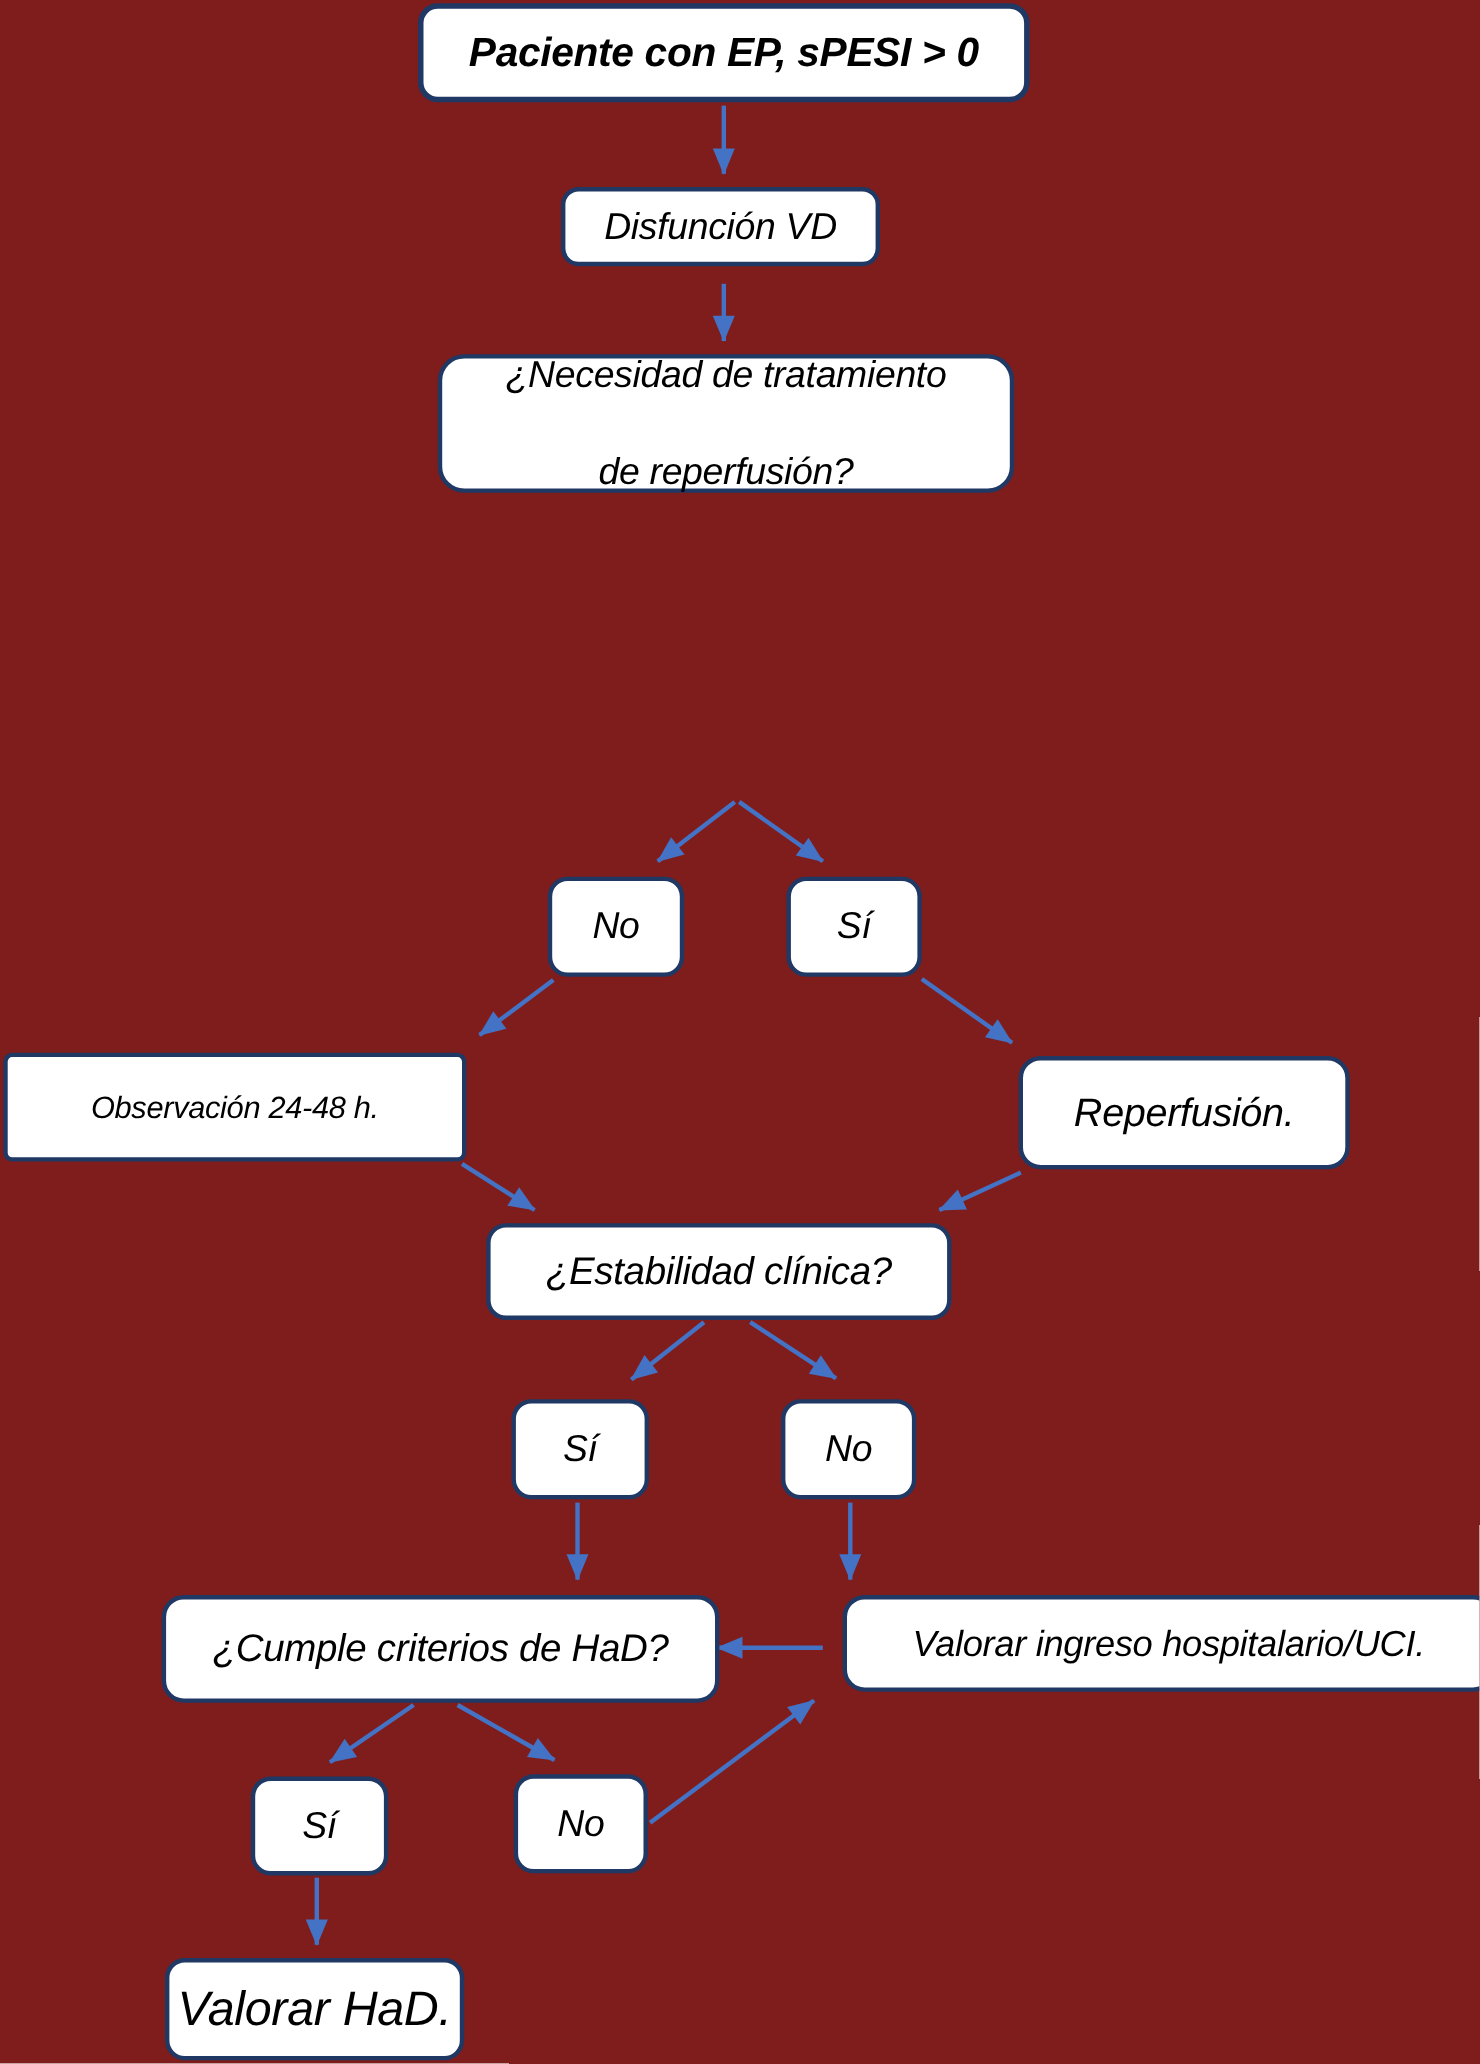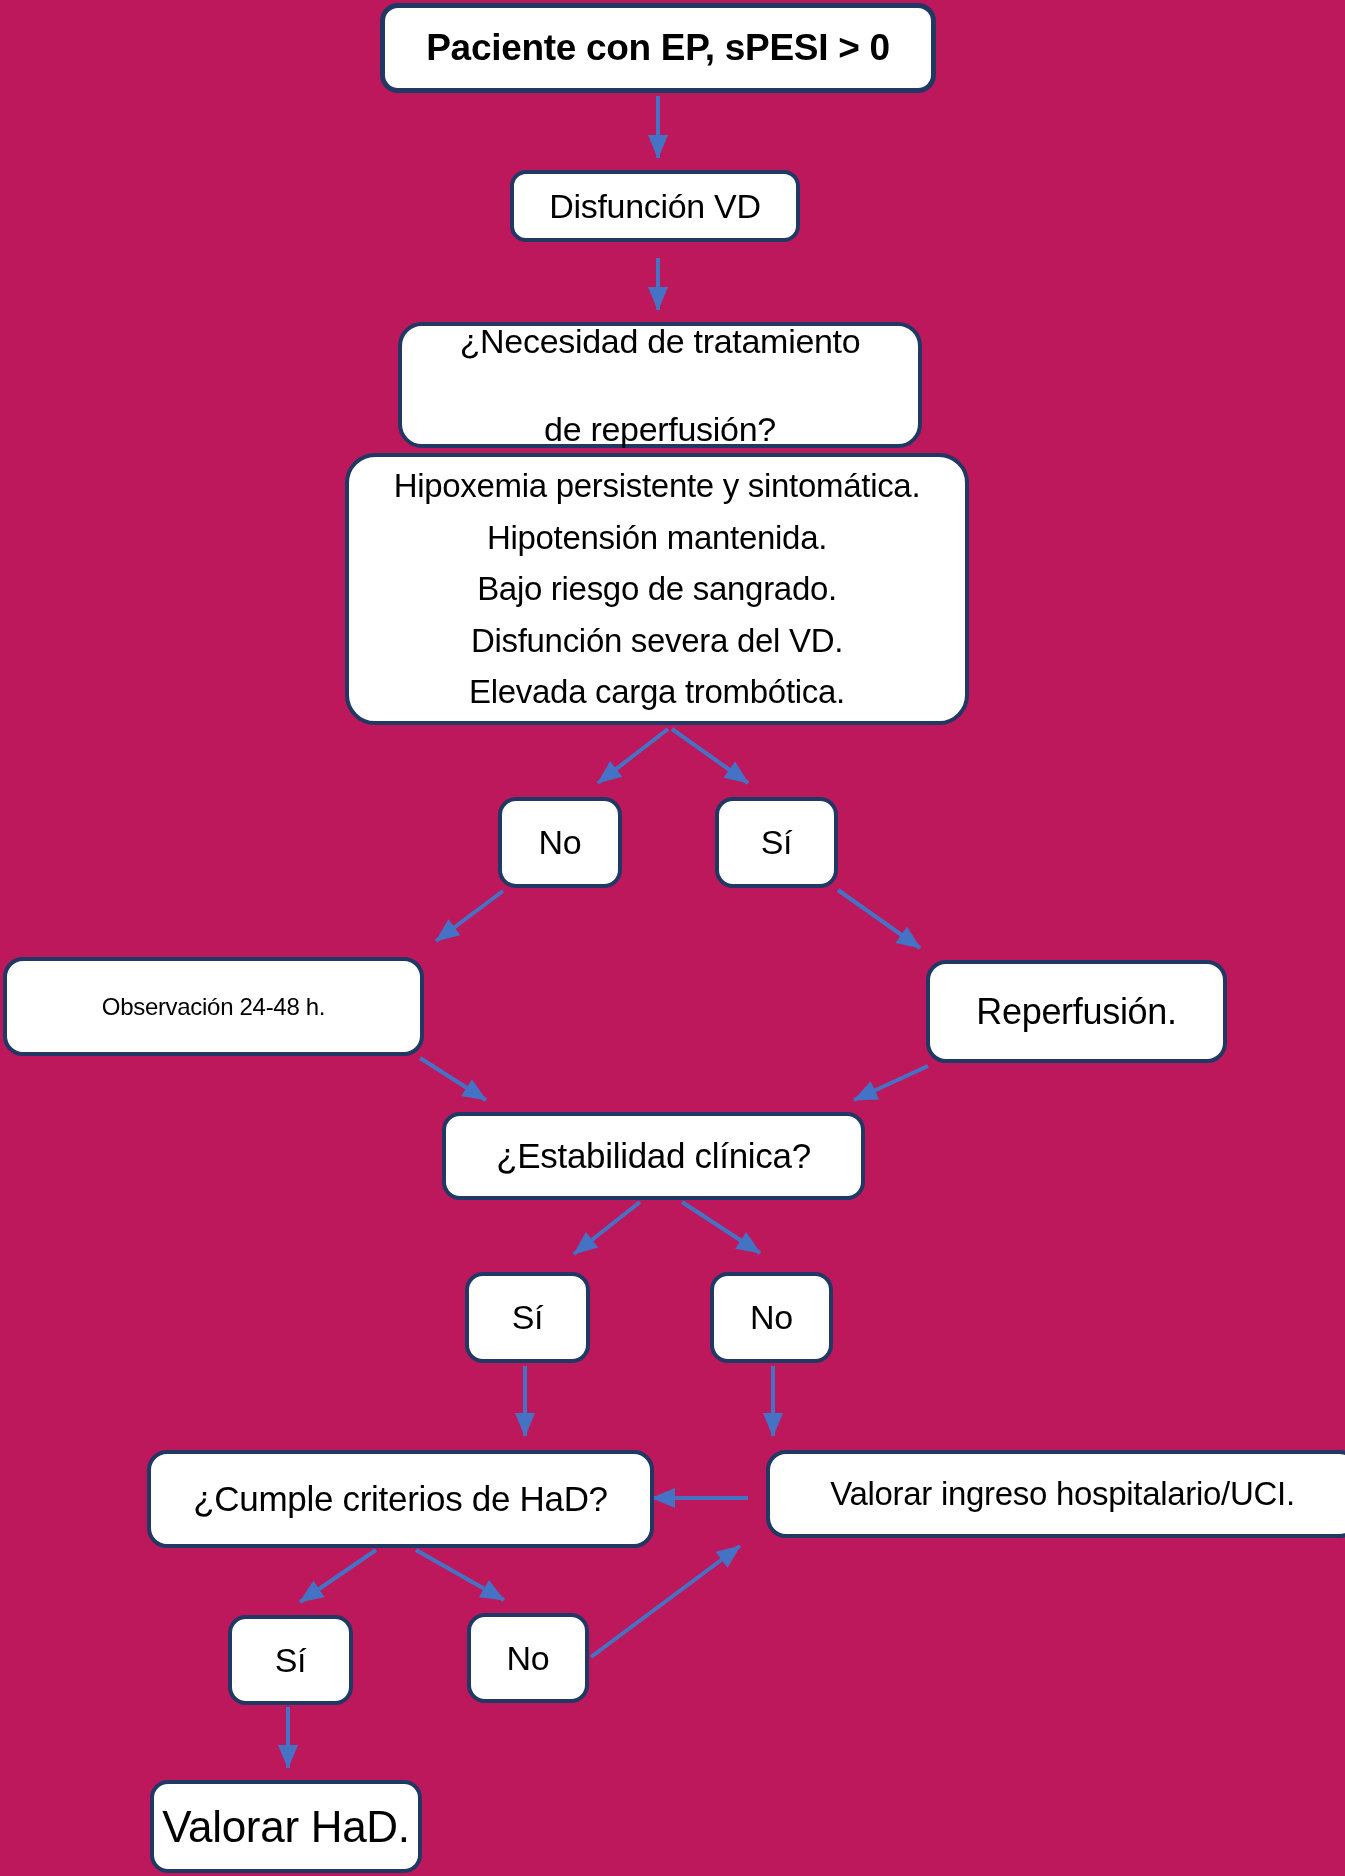--- a/index.html
+++ b/index.html
@@ -4,24 +4,25 @@
 <style>
   html, body {
     margin: 0;
     padding: 0;
     background: #ffffff;
   }
   #canvas {
     position: relative;
     width: 1345px;
     height: 1876px;
-    background: #be185d;
+    background: #7f1d1d;
     font-family: "Liberation Sans", sans-serif;
     color: #000000;
     overflow: hidden;
+    font-style: italic;
   }
   #arrow-layer {
     position: absolute;
     left: 0; top: 0;
     width: 1345px;
     height: 1876px;
   }
   .node {
     position: absolute;
     box-sizing: border-box;
@@ -36,21 +37,21 @@
     letter-spacing: -0.3px;
   }
   .node .line { display: block; }
 
   .n-title       { left:380px; top:3px;    width:556px; height:90px;  border-radius:18px; border-width:5px; font-size:37px; font-weight:bold; }
   .n-disfuncion  { left:510px; top:170px;  width:290px; height:72px;  border-radius:16px; font-size:34px; }
   .n-necesidad   { left:398px; top:322px;  width:524px; height:126px; border-radius:24px; font-size:34px; line-height:1.6;gap:33px; }
   .n-criterios   { left:345px; top:453px;  width:624px; height:272px; border-radius:30px; font-size:33px; line-height:1.56; }
   .n-no1         { left:498px; top:797px;  width:124px; height:91px;  border-radius:18px; font-size:34px; }
   .n-si1         { left:715px; top:797px;  width:123px; height:91px;  border-radius:18px; font-size:34px; }
-  .n-observacion { left:3px;   top:957px;  width:421px; height:99px;  border-radius:20px; font-size:24px; }
+  .n-observacion { left:3px;   top:957px;  width:421px; height:99px;  border-radius:8px; font-size:28px; }
   .n-reperfusion { left:926px; top:960px;  width:301px; height:103px; border-radius:20px; font-size:36px; }
   .n-estabilidad { left:442px; top:1112px; width:423px; height:88px;  border-radius:18px; font-size:35px; }
   .n-si2         { left:465px; top:1272px; width:125px; height:91px;  border-radius:18px; font-size:34px; }
   .n-no2         { left:710px; top:1272px; width:123px; height:91px;  border-radius:18px; font-size:34px; }
   .n-had         { left:131px; top:1450px; width:507px; height:98px;  border-radius:20px; font-size:35px;margin-left:16px; }
   .n-uci         { left:749px; top:1450px; width:593px; height:88px;  border-radius:20px; font-size:33px;margin-left:17px; }
   .n-si3         { left:228px; top:1615px; width:125px; height:90px;  border-radius:18px; font-size:34px; }
   .n-no3         { left:467px; top:1613px; width:122px; height:90px;  border-radius:18px; font-size:34px; }
   .n-valorarhad  { left:150px; top:1780px; width:272px; height:93px;  border-radius:18px; font-size:44px; }
 
@@ -96,27 +97,20 @@
 
   <div class="node n-disfuncion">
     <span class="line">Disfunción VD</span>
   </div>
 
   <div class="node n-necesidad">
     <span class="line">¿Necesidad de tratamiento</span>
     <span class="line">de reperfusión?</span>
   </div>
 
-  <div class="node n-criterios">
-    <span class="line">Hipoxemia persistente y sintomática.</span>
-    <span class="line">Hipotensión mantenida.</span>
-    <span class="line">Bajo riesgo de sangrado.</span>
-    <span class="line">Disfunción severa del VD.</span>
-    <span class="line">Elevada carga trombótica.</span>
-  </div>
 
   <div class="node n-no1">
     <span class="line">No</span>
   </div>
 
   <div class="node n-si1">
     <span class="line">Sí</span>
   </div>
 
   <div class="node n-observacion">

